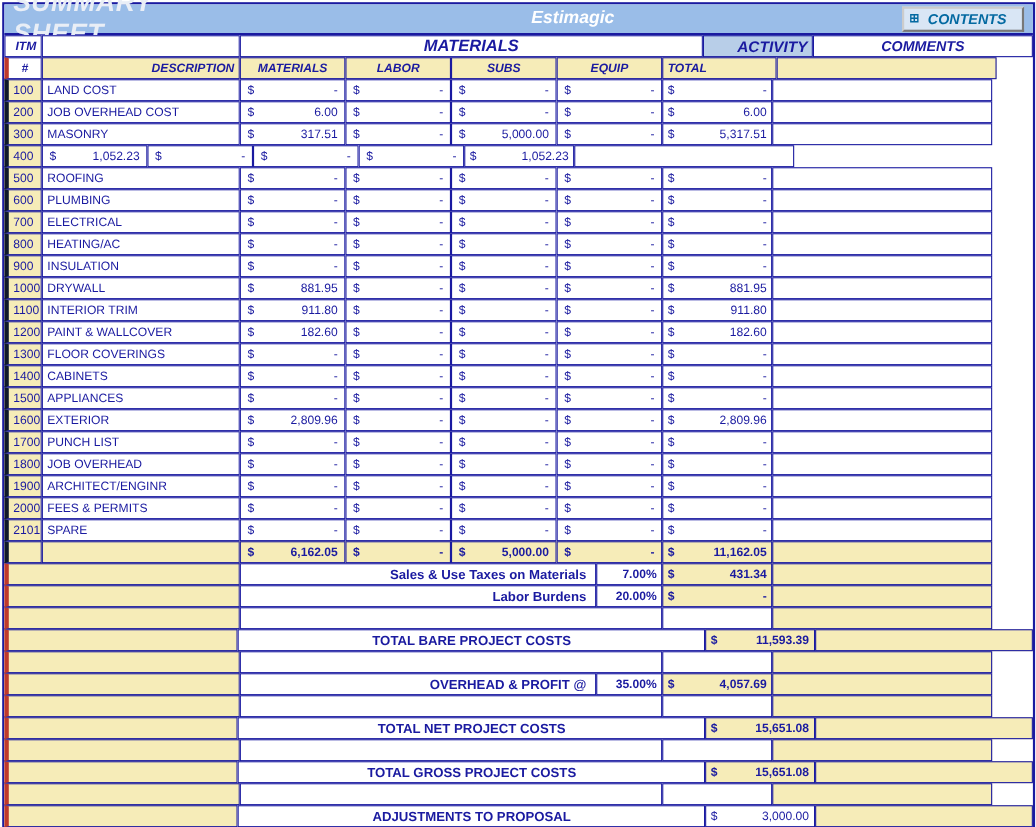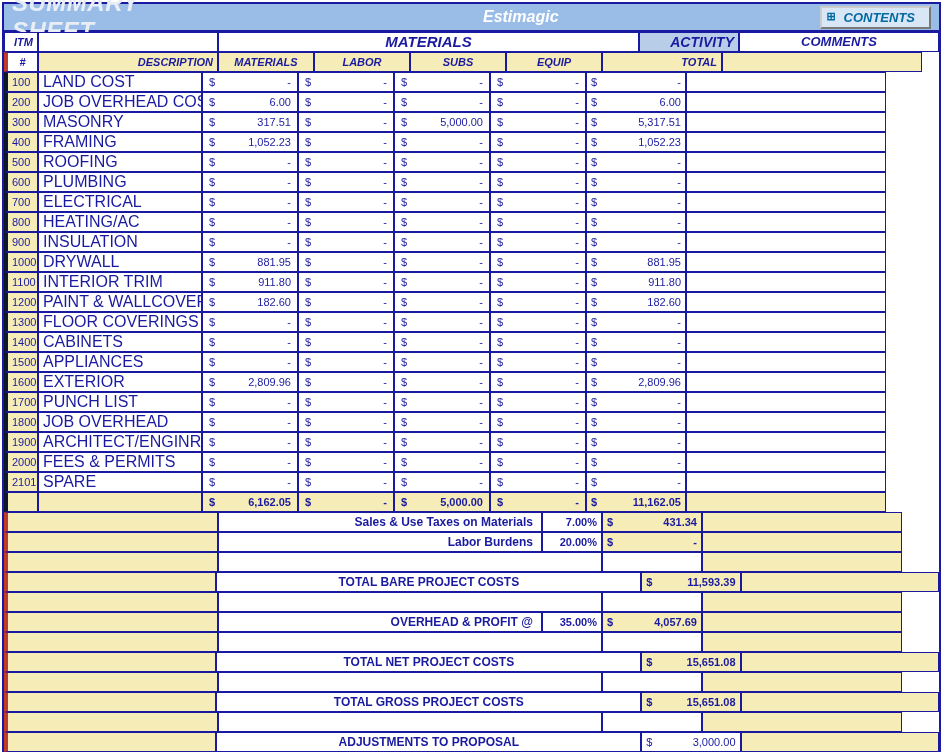--- a/index.html
+++ b/index.html
@@ -11,23 +11,23 @@
 .hdr-btn::before { content:"⊞"; position:absolute; left:5px; top:2px; font-style:normal; font-size:11px; }
 .row { display:flex; }
 .cell { border:1px solid #1a1aa0; box-sizing:border-box; padding:1px 4px; height:20px; line-height:16px; overflow:hidden; white-space:nowrap; }
 .itmh { width:34px; text-align:right; font-weight:bold; font-style:italic; color:#1a1aa0; background:#fff; }
 .desch { width:180px; text-align:right; font-weight:bold; font-style:italic; color:#1a1aa0; background:#f6ecb8; }
 .math { flex:1; text-align:center; font-weight:bold; font-style:italic; color:#1a1aa0; background:#fff; font-size:15px; }
 .acth { width:100px; text-align:right; font-weight:bold; font-style:italic; color:#1a1aa0; background:#b8cee8; font-size:14px; }
 .comh { width:200px; text-align:center; font-weight:bold; font-style:italic; color:#1a1aa0; background:#fff; font-size:13px; }
 .numh { width:34px; text-align:center; font-weight:bold; font-style:italic; color:#1a1aa0; background:#fff; border-left:4px solid #c0392b; }
 .subh { width:96px; text-align:center; font-weight:bold; font-style:italic; color:#1a1aa0; background:#f6ecb8; }
-.toth { width:120px; text-align:right; font-weight:bold; font-style:italic; color:#1a1aa0; background:#f6ecb8; }
+.toth { width:104px; text-align:left; font-weight:bold; font-style:italic; color:#1a1aa0; background:#f6ecb8; }
 .num { width:34px; text-align:right; color:#1a1aa0; background:#f6ecb8; border-left:4px solid #0f172a; padding-right:16px; font-size:11px; }
-.desc { width:164px; color:#1a1aa0; background:#fff; font-size:16px; }
+.desc { width:180px; color:#1a1aa0; background:#fff; font-size:11px; }
 .mny { width:96px; color:#1a1aa0; background:#fff; display:flex; justify-content:space-between; }
 .mny span:first-child { padding-left:2px; }
 .mny span:last-child { padding-right:2px; }
 .tot { width:100px; color:#1a1aa0; background:#fff; display:flex; justify-content:space-between; font-weight:normal; }
 .com { width:200px; background:#fff; }
 .yel { background:#f6ecb8; font-weight:bold; }
 .sumrow .num { background:#f6ecb8; }
 .sumrow .desc { background:#f6ecb8; }
 .sumrow .com { background:#f6ecb8; }
 .blank-side { width:214px; background:#f6ecb8; border:1px solid #1a1aa0; border-left:4px solid #c0392b; box-sizing:border-box; }
@@ -138,21 +138,20 @@
           <span>-</span>
         </div>
         <div class="cell tot">
           <span>$</span>
           <span>5,317.51</span>
         </div>
         <div class="cell com"></div>
       </div>
       <div class="row">
         <div class="cell num">400</div>
-        <div class="cell desc">FRAMING</div>
         <div class="cell mny">
           <span>$</span>
           <span>1,052.23</span>
         </div>
         <div class="cell mny">
           <span>$</span>
           <span>-</span>
         </div>
         <div class="cell mny">
           <span>$</span>

